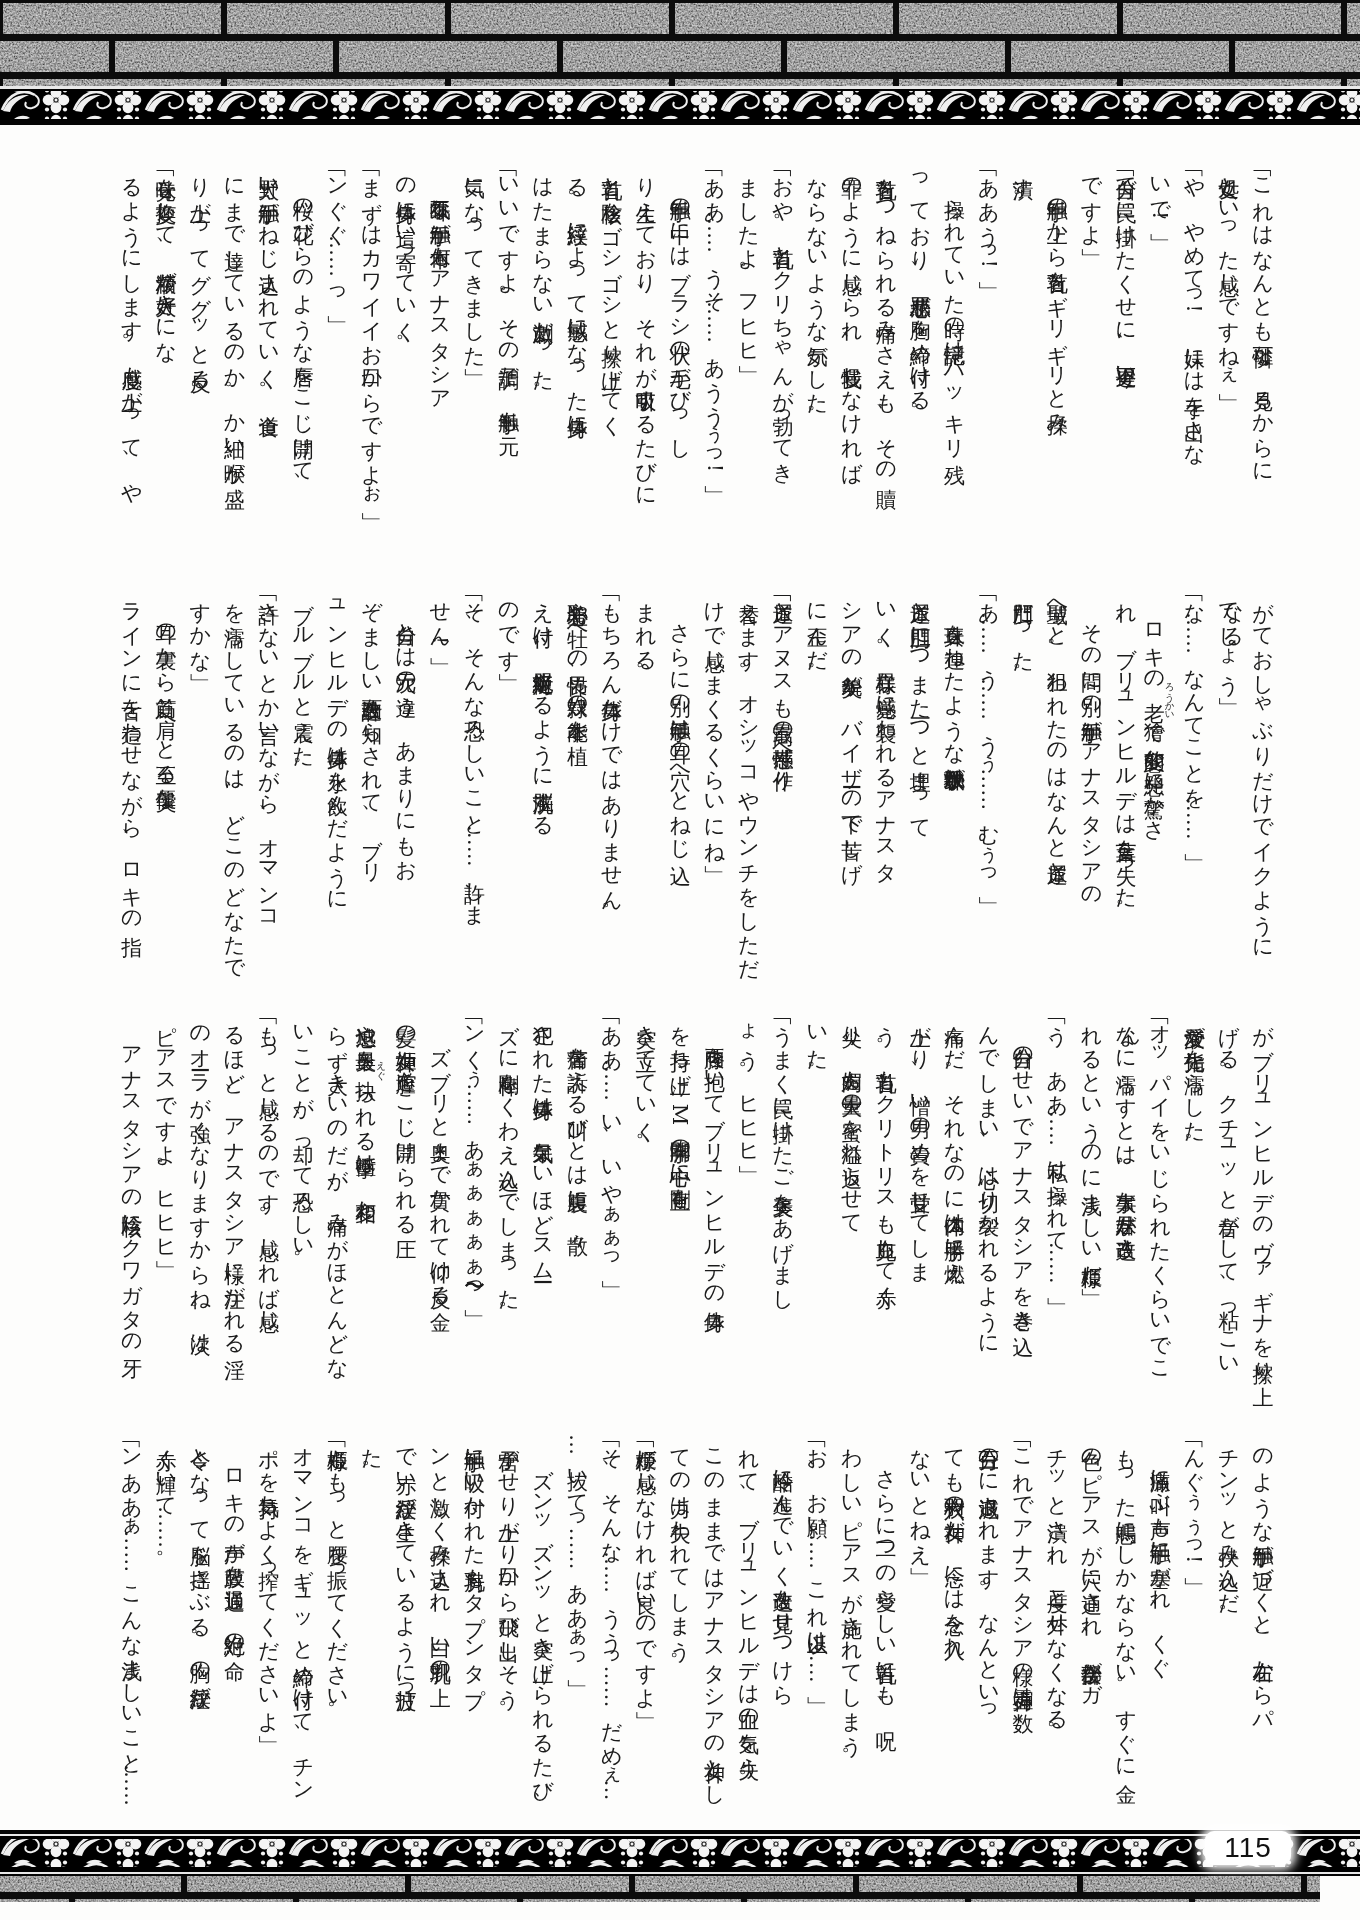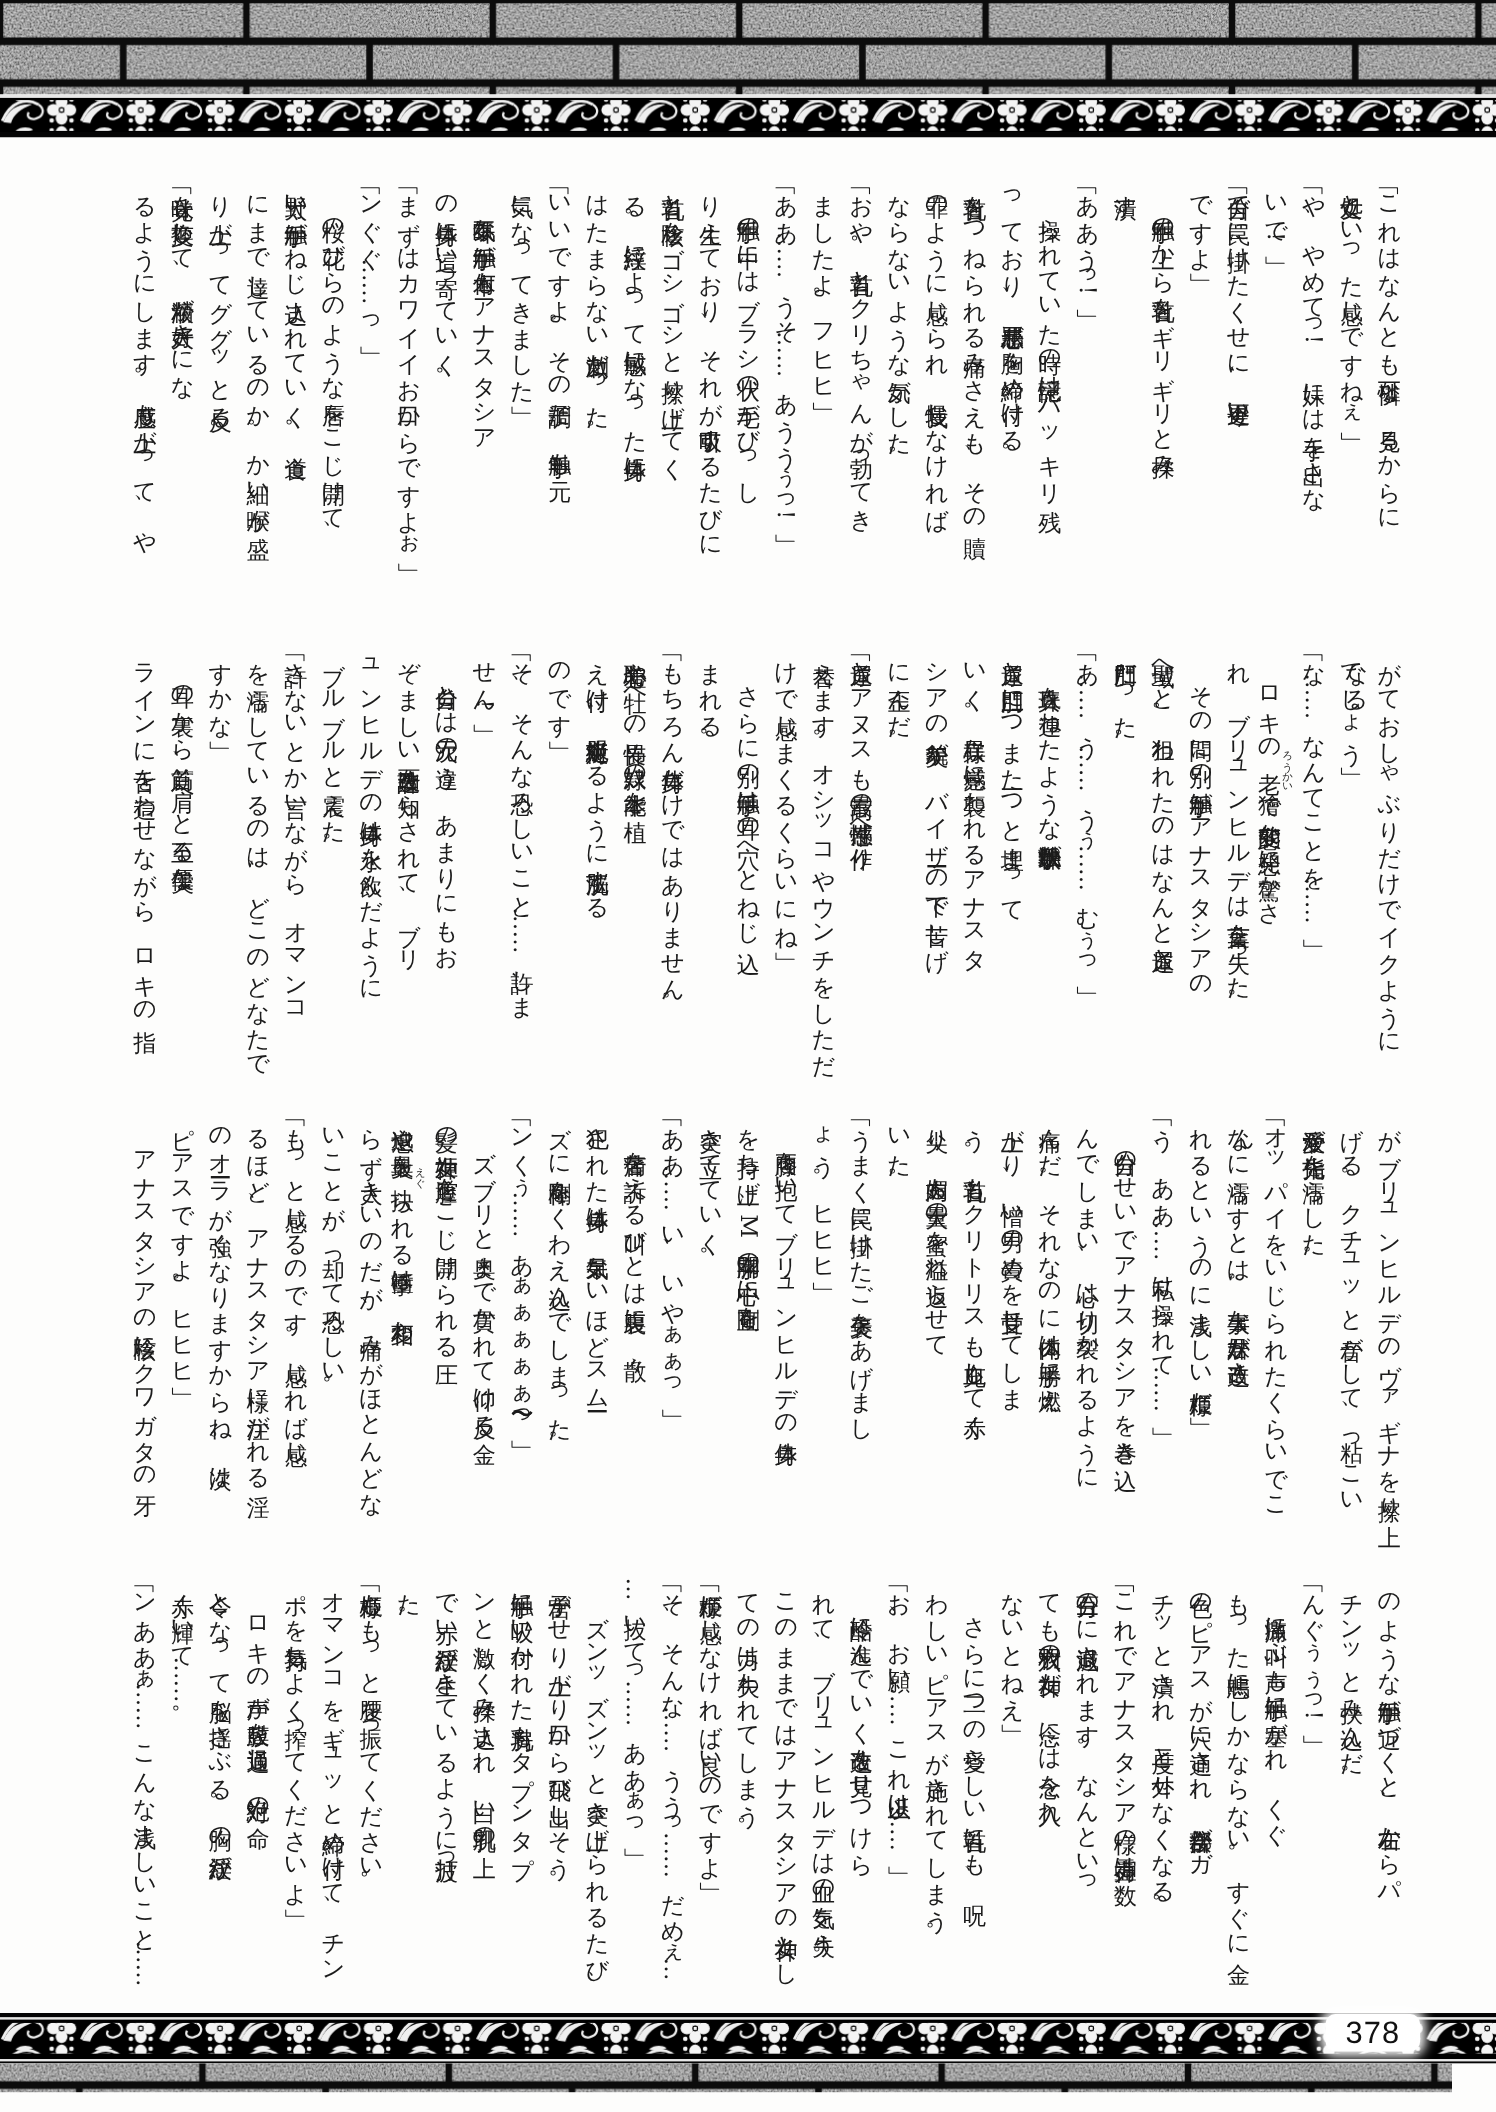--- a/index.html
+++ b/index.html
@@ -236,21 +236,21 @@
     <div class="tcol" style="color: rgb(27, 27, 27);">「姫様ももっと腰を振ってください。</div>
     <div class="tcol" style="color: rgb(27, 27, 27);">オマンコをギュッと締め付けて、チン</div>
     <div class="tcol" style="color: rgb(27, 27, 27);">ポを気持ちよく搾ってくださいよ」</div>
     <div class="tcol" style="color: rgb(27, 27, 27);">　ロキの声が鼓膜を通過し、絶対の命</div>
     <div class="tcol" style="color: rgb(27, 27, 27);">令となって脳を揺さぶる。胸の淫紋が</div>
     <div class="tcol" style="color: rgb(27, 27, 27);">赤く輝いて……。</div>
     <div class="tcol" style="color: rgb(27, 27, 27);">「ンああぁ……こんな浅ましいこと……</div>
   </div>
 
 <div class="page-badge">
-  <span>378</span>
+  <span>115</span>
 </div>
 
 <div class="deco orn-bottom">
   <svg width="1360" height="46">
     <rect y="0" width="1360" height="4" fill="#050505"></rect>
     <rect y="4" width="1360" height="2" fill="#e8e8e8"></rect>
     <rect y="6" width="1360" height="36" fill="#000"></rect>
     <rect y="9" width="1360" height="28" fill="url(#flor)"></rect>
     <rect y="42" width="1360" height="2" fill="#e8e8e8"></rect>
     <rect y="44" width="1360" height="2" fill="#050505"></rect>

